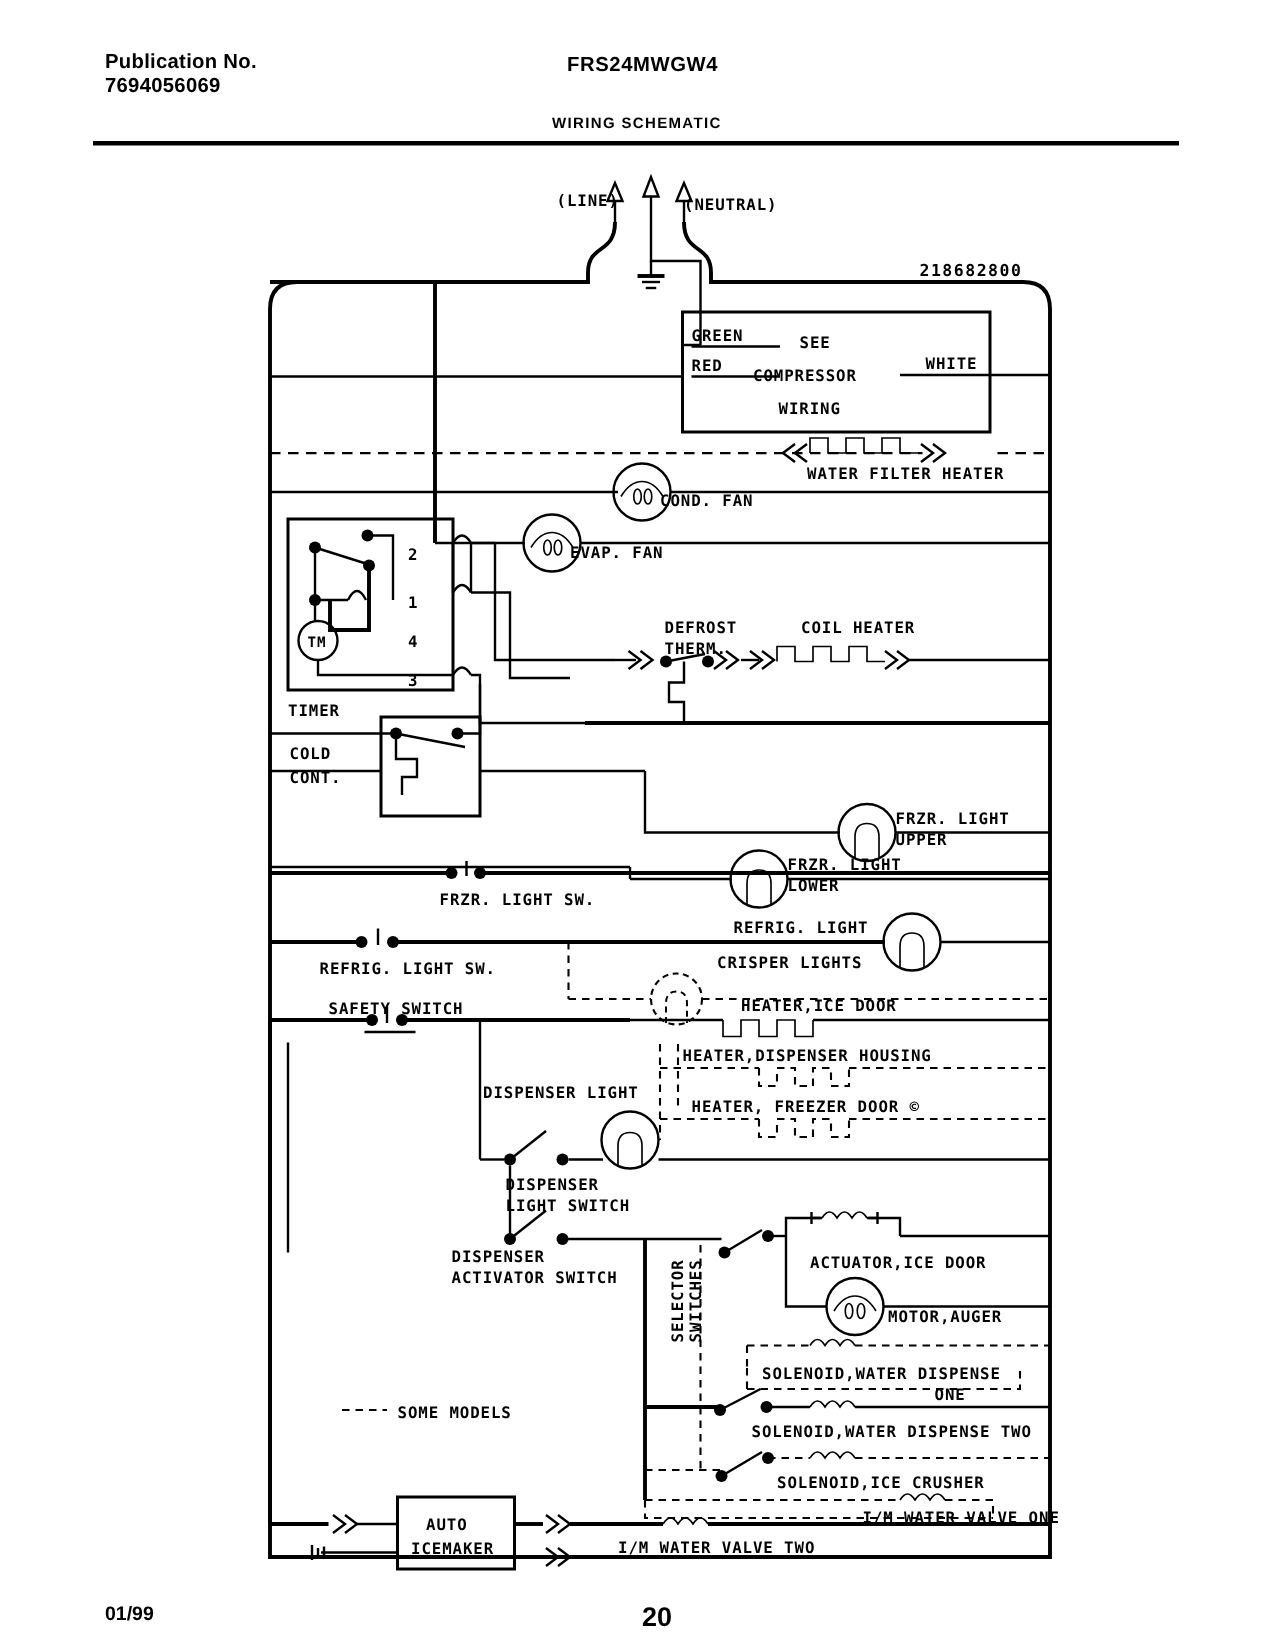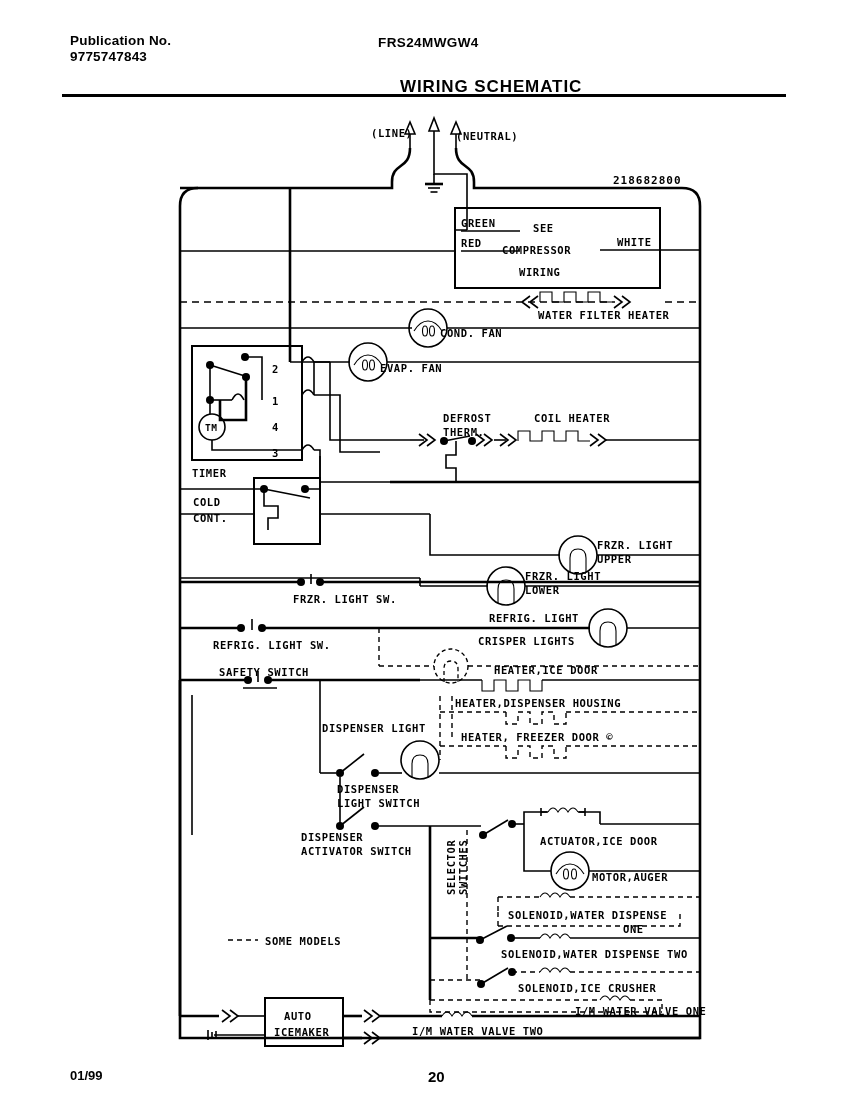--- a/index.html
+++ b/index.html
@@ -4,27 +4,27 @@
 <style>
   html,body{margin:0;padding:0;background:#ffffff;}
   body{width:848px;height:1100px;font-family:"DejaVu Sans Mono",monospace;color:#000;}
   #page{position:relative;width:848px;height:1100px;overflow:hidden;background:#fff;}
 
   .hdr-pub{position:absolute;left:70px;top:33px;font-family:"Liberation Sans",sans-serif;
            font-weight:bold;font-size:13.5px;line-height:16px;letter-spacing:.2px;}
   .hdr-model{position:absolute;left:378px;top:35px;font-family:Liberation Sans, sans-serif;
            font-weight:bold;font-size:13.5px;letter-spacing:.4px;}
   .hdr-title{position:absolute;left:368px;top:77px;font-family:"Liberation Sans",sans-serif;
-           font-weight:bold;font-size:17px;letter-spacing:.9px;margin-left:32px;}
+           font-weight:bold;font-size:10px;letter-spacing:.9px;}
   .rule{position:absolute;left:62px;top:94px;width:724px;height:3px;background:#000;}
 
   .ftr-date{position:absolute;left:70px;top:1068px;font-family:"Liberation Sans",sans-serif;
            font-weight:bold;font-size:13px;}
   .ftr-page{position:absolute;left:428px;top:1068px;font-family:"Liberation Sans",sans-serif;
-           font-weight:bold;font-size:15px;}
+           font-weight:bold;font-size:18px;}
 
   svg#schem{position:absolute;left:0;top:100px;width:848px;height:960px;}
   svg#schem text{font-family:"DejaVu Sans Mono",monospace;font-size:10.5px;
                  font-weight:bold;fill:#000;letter-spacing:.6px;}
   svg#schem text.sm{font-size:9.5px;}
   svg#schem text.pn{font-size:11px;letter-spacing:1px;}
   .w{fill:none;stroke:#000;stroke-width:1.6;}
   .wt{fill:none;stroke:#000;stroke-width:2.6;}
   .wb{fill:none;stroke:#000;stroke-width:1.1;}
   .dash{fill:none;stroke:#000;stroke-width:1.5;stroke-dasharray:7 5;}
@@ -32,21 +32,21 @@
   .box{fill:none;stroke:#000;stroke-width:2;}
   .dot{fill:#000;}
 </style>
 </head>
 <body>
 
 <div id="page">
 
   <div class="hdr-pub">
     <div>Publication No.</div>
-    <div>9775747843</div>
+    <div>7694056069</div>
   </div>
   <div class="hdr-model">FRS24MWGW4</div>
   <div class="hdr-title">WIRING SCHEMATIC</div>
   <div class="rule"></div>
 
   <svg id="schem" viewBox="0 0 848 960">
 
     <g>
       <path class="w" d="M410 22 L405 34 L415 34 Z"></path>
       <path class="w" d="M410 34 L410 48"></path>

